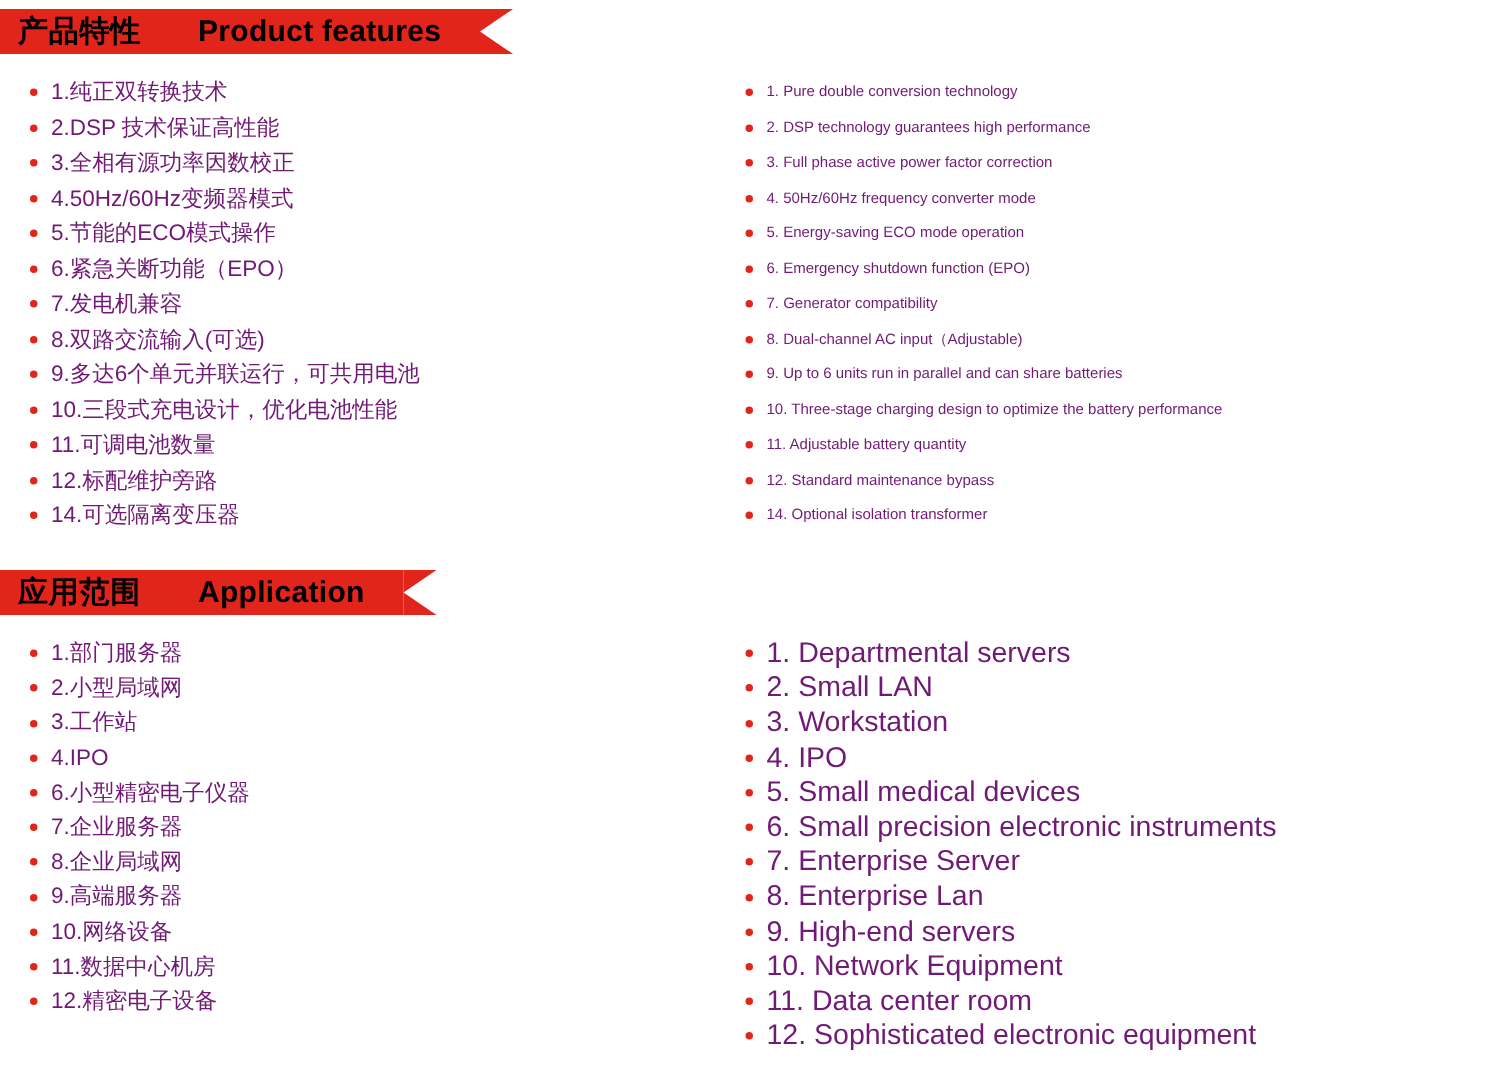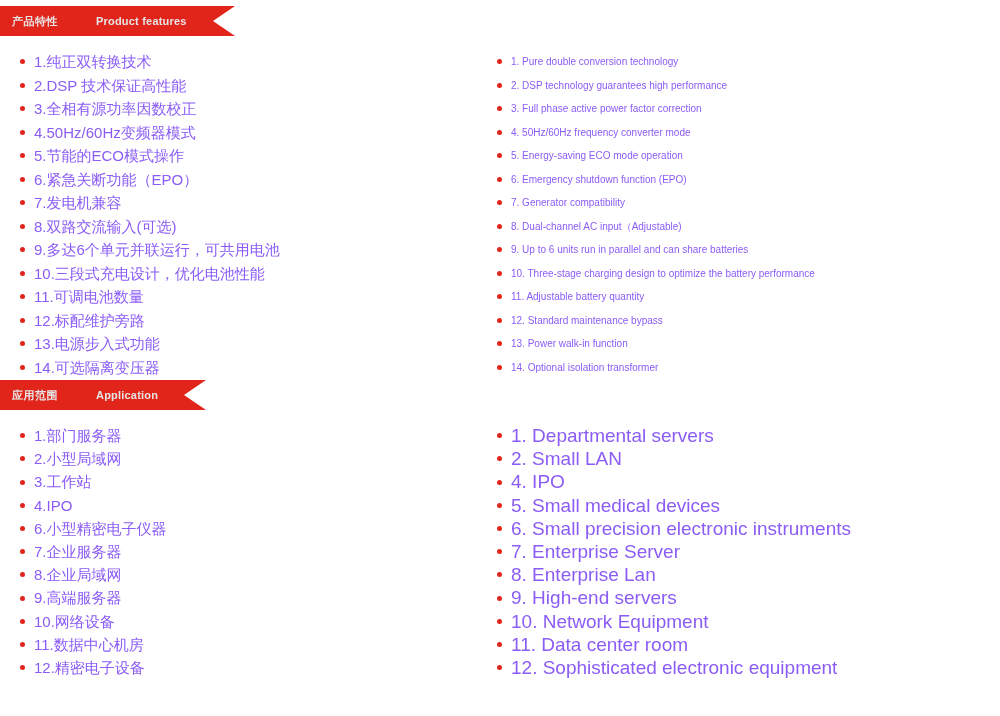--- a/index.html
+++ b/index.html
@@ -25,24 +25,24 @@
   
   .banner-wrap {
     position: relative;
     height: 30px;
   }
   .banner {
     position: relative;
     display: inline-flex;
     height: 30px;
     background: #e1251b;
-    color: #e5e5e5;
+    color: #000000;
     padding: 0 26px 0 12px;
     box-sizing: border-box;
-    font-size: 11px;
+    font-size: 20px;
     font-weight: bold;
     line-height: 30px;
     white-space: nowrap;
   }
   .banner::after {
     content: "";
     position: absolute;
     right: -22px;
     top: 0;
     width: 0;
@@ -72,21 +72,21 @@
   .col-en { left: 495px; width: 500px; }
 
   ul.list {
     list-style: none;
     margin: 0;
     padding: 0;
   }
   ul.list li {
     position: relative;
     padding-left: 16px;
-    color: #8b5cf6;
+    color: #701a75;
   }
   ul.list li::before {
     content: "";
     position: absolute;
     left: 2px;
     top: 50%;
     margin-top: -2.5px;
     width: 5px;
     height: 5px;
     border-radius: 50%;
@@ -131,39 +131,37 @@
         <li>3.全相有源功率因数校正</li>
         <li>4.50Hz/60Hz变频器模式</li>
         <li>5.节能的ECO模式操作</li>
         <li>6.紧急关断功能（EPO）</li>
         <li>7.发电机兼容</li>
         <li>8.双路交流输入(可选)</li>
         <li>9.多达6个单元并联运行，可共用电池</li>
         <li>10.三段式充电设计，优化电池性能</li>
         <li>11.可调电池数量</li>
         <li>12.标配维护旁路</li>
-        <li>13.电源步入式功能</li>
         <li>14.可选隔离变压器</li>
       </ul>
     </div>
     <div class="col col-en">
       <ul class="list">
         <li>1. Pure double conversion technology</li>
         <li>2. DSP technology guarantees high performance</li>
         <li>3. Full phase active power factor correction</li>
         <li>4. 50Hz/60Hz frequency converter mode</li>
         <li>5. Energy-saving ECO mode operation</li>
         <li>6. Emergency shutdown function (EPO)</li>
         <li>7. Generator compatibility</li>
         <li>8. Dual-channel AC input（Adjustable)</li>
         <li>9. Up to 6 units run in parallel and can share batteries</li>
         <li>10. Three-stage charging design to optimize the battery performance</li>
         <li>11. Adjustable battery quantity</li>
         <li>12. Standard maintenance bypass</li>
-        <li>13. Power walk-in function</li>
         <li>14. Optional isolation transformer</li>
       </ul>
     </div>
   </div>
 </div>
 
 <div class="section" id="application" style="top:380px;">
   <div class="banner-wrap">
     <div class="banner">
       <span class="cn">应用范围</span>
@@ -183,20 +181,21 @@
         <li>9.高端服务器</li>
         <li>10.网络设备</li>
         <li>11.数据中心机房</li>
         <li>12.精密电子设备</li>
       </ul>
     </div>
     <div class="col col-en">
       <ul class="list">
         <li>1. Departmental servers</li>
         <li>2. Small LAN</li>
+        <li>3. Workstation</li>
         <li>4. IPO</li>
         <li>5. Small medical devices</li>
         <li>6. Small precision electronic instruments</li>
         <li>7. Enterprise Server</li>
         <li>8. Enterprise Lan</li>
         <li>9. High-end servers</li>
         <li>10. Network Equipment</li>
         <li>11. Data center room</li>
         <li>12. Sophisticated electronic equipment</li>
       </ul>

